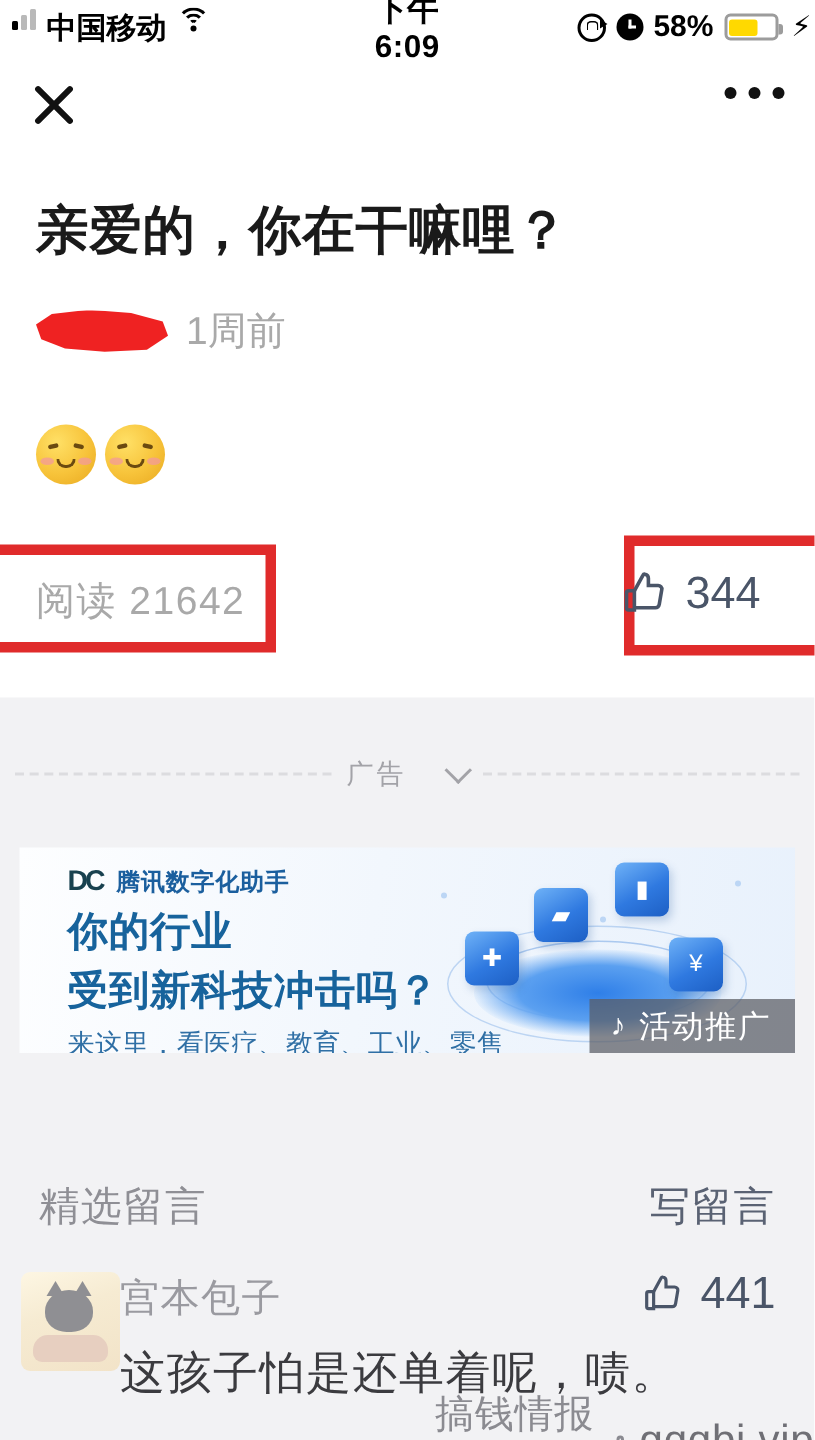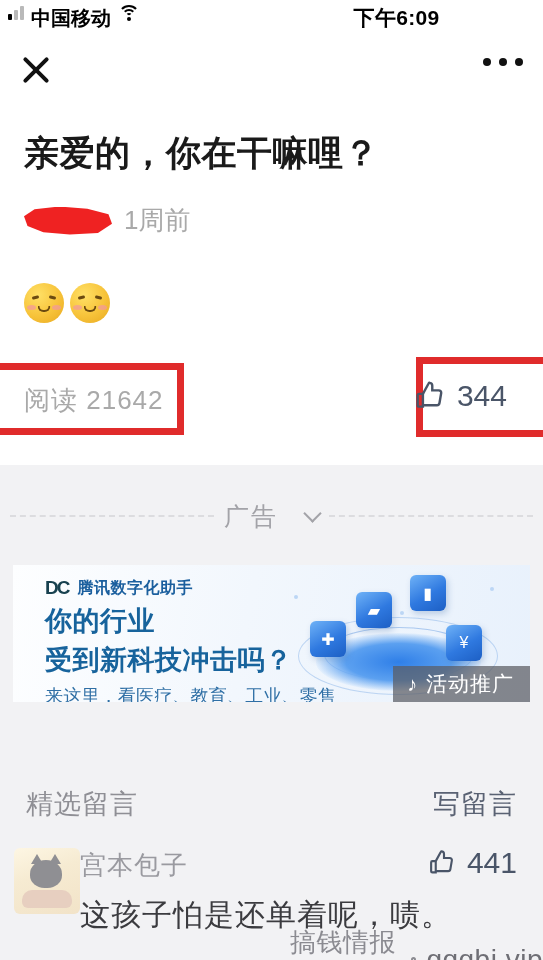--- a/index.html
+++ b/index.html
@@ -90,21 +90,21 @@
 
   
   .annot { position:absolute; border:7px solid #e02b2b; pointer-events:none; }
   .annot-reads { left:-12px; top: 8px; width:196px; height:72px; }
   .annot-likes { left:416px; top: 2px; width:160px; height:80px; }
 
   
   .adzone { position:absolute; top:465px; left:0; width:543px; height:295px; background:#f2f2f4; }
   .ad-label { position:relative; height:102px; display:flex; align-items:center; justify-content:center; }
   .ad-label .dash { flex:1; border-top:2px dashed #dcdcdf; margin:0 10px; }
-  .ad-label .txt { color:#a3a3a8; font-size:25px; letter-spacing:2px; display:flex; align-items:center; gap:28px;}
+  .ad-label .txt { color:#a3a3a8; font-size:18px; letter-spacing:2px; display:flex; align-items:center; gap:28px;}
   .chev { width:13px; height:13px; border-right:2.5px solid #a3a3a8; border-bottom:2.5px solid #a3a3a8;
           transform: rotate(45deg); margin-top:-6px;}
   .ad-banner { position:absolute; left:13px; top:100px; width:517px; height:137px; overflow:hidden;
      background: linear-gradient(100deg,#fdfeff 0%,#f2f7fd 45%,#e8f1fc 100%); }
   .ad-left { position:absolute; left:32px; top:12px; }
   .brandrow { display:flex; align-items:center; gap:9px; }
   .dc-logo { font-size:19px; font-weight:800; letter-spacing:-2px; color:#18414f; font-family:"Liberation Sans",sans-serif;}
   .brand-name { font-size:16px; font-weight:700; color:#1b5f9e; letter-spacing:0.5px;}
   .ad-h1 { margin-top:7px; font-size:27px; font-weight:800; color:#17639c; line-height:1.18; letter-spacing:0.5px;font-family:Liberation Serif, serif;}
   .ad-sub { margin-top:6px; font-size:18px; color:#2f6fa5; line-height:1.5; letter-spacing:0.2px;}
@@ -168,20 +168,29 @@
         </span>
       <span class="carrier">中国移动</span>
       <span class="wifi">
         <span></span>
           <span></span>
           <span></span>
           <span class="dot"></span>
       </span>
     </div>
     <div class="sb-center">下午6:09</div>
+    <div class="sb-right">
+      <span class="rotlock"></span>
+      <span class="alarm"></span>
+      <span class="pct">58%</span>
+      <span class="battery">
+          <span class="fill"></span>
+        </span>
+      <span class="bolt">⚡</span>
+    </div>
   </div>
 
   <div class="navbar">
     <div class="nav-close"></div>
     <div class="nav-more">
         <i></i>
         <i></i>
         <i></i>
       </div>
   </div>

